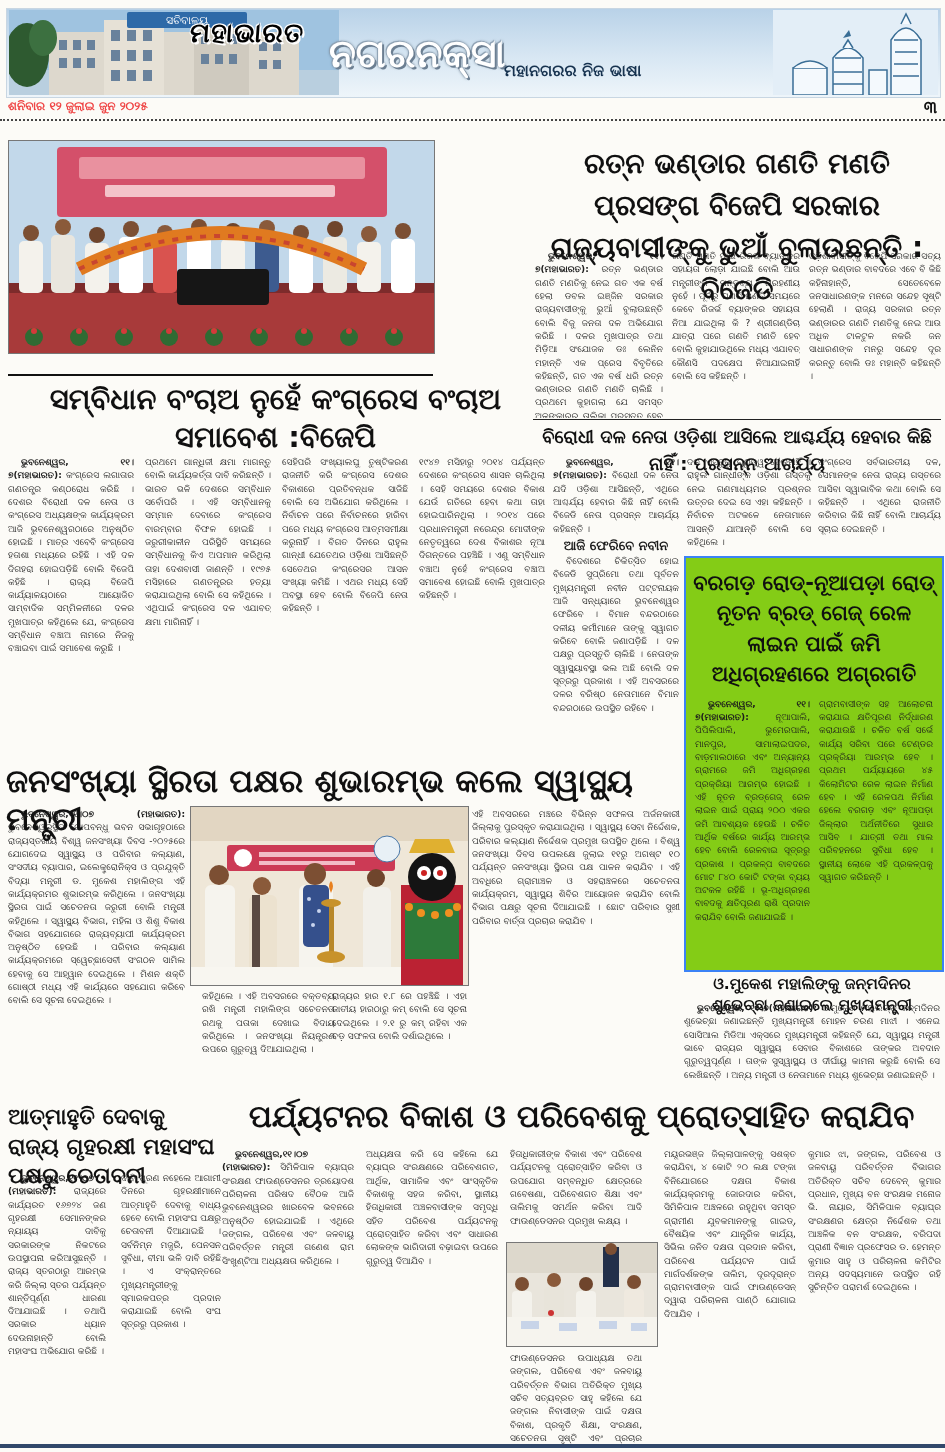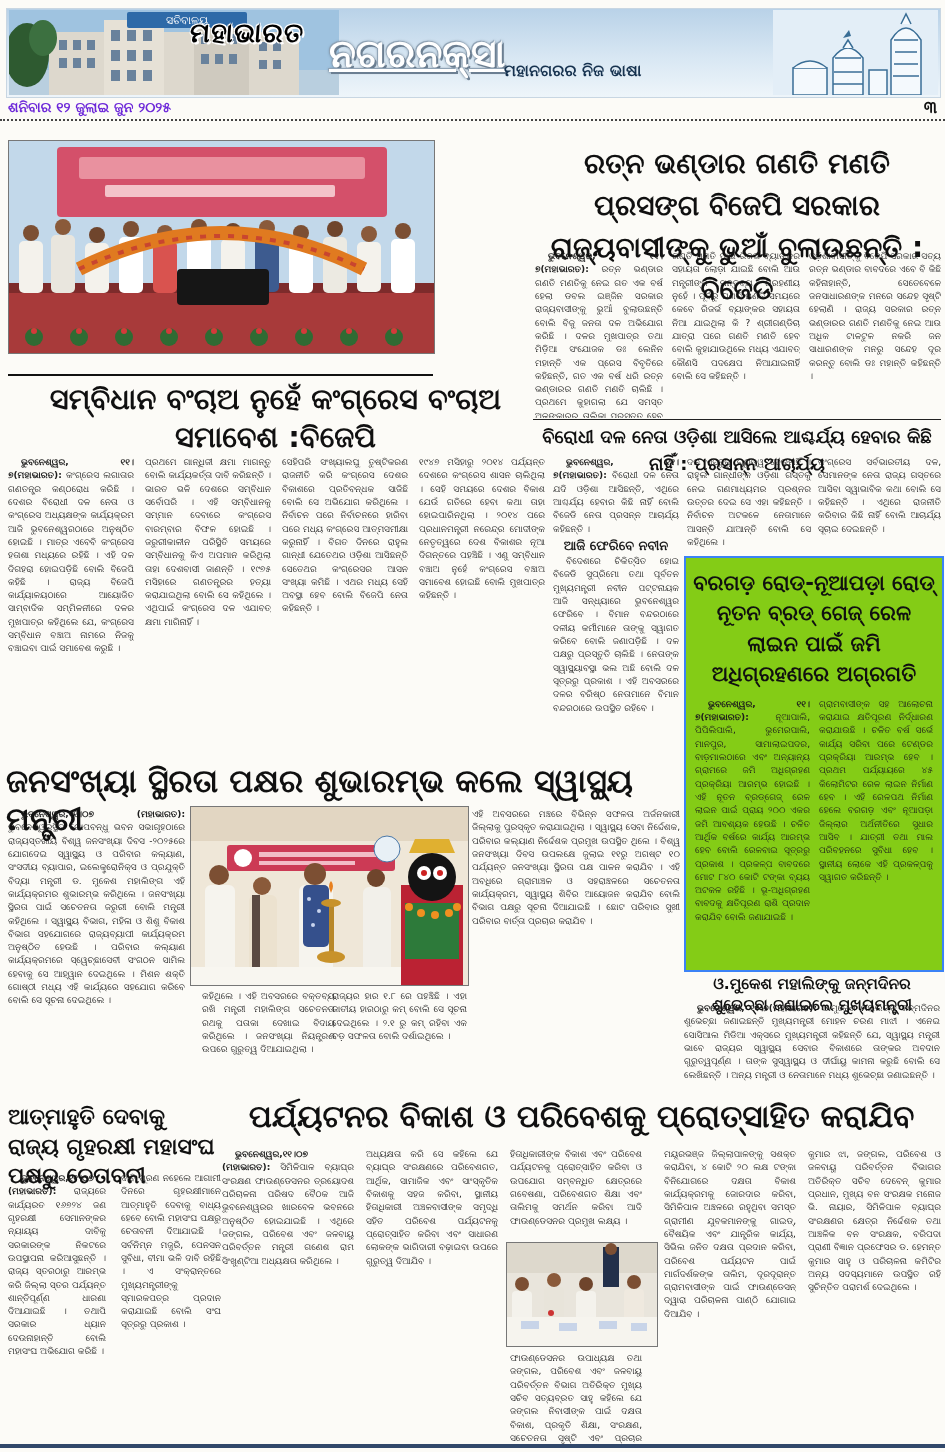--- a/index.html
+++ b/index.html
@@ -6,23 +6,23 @@
   .page{position:relative;width:945px;height:1452px;margin:0 auto;background:#fcfbf7;
         font-family:"DejaVu Sans","Liberation Sans",sans-serif;color:#1b1b1b;overflow:hidden;padding-left:12px;}
   .abs{position:absolute;}
   
   .band{background:linear-gradient(180deg,#b9d2e8 0%,#d8e7f3 55%,#eef5fa 100%);
         border:1px solid #c8d6e2;}
   .brand{font-weight:bold;font-size:27px;color:#000;letter-spacing:1px;
          text-shadow:-1px -1px 0 #fff,1px -1px 0 #fff,-1px 1px 0 #fff,2px 2px 0 #fff;
          transform:skewX(-4deg);}
   .title{font-weight:bold;font-size:39px;color:#fff;
-         text-shadow:2px 2px 0 #6c7f92,-1px -1px 0 #8fa2b4,0 0 3px #55687a;text-decoration:underline;}
+         text-shadow:2px 2px 0 #6c7f92,-1px -1px 0 #8fa2b4,0 0 3px #55687a;}
   .tagline{font-weight:bold;font-size:16px;color:#16324f;}
-  .daterow{font-weight:bold;font-size:14px;color:#6d28d9;}
+  .daterow{font-weight:bold;font-size:12px;color:#ef4444;}
   .pageno{font-weight:bold;font-size:17px;color:#111;text-align:right;}
   .dotted{border-bottom:2px dotted #444;}
   
   .hl{font-weight:bold;color:#101010;text-align:center;line-height:1.5;}
   .hl-left{text-align:left;}
   .rule-thin{border-top:1px solid #222;}
   .rule-thick{border-top:2px solid #111;}
   .caption{font-size:10.5px;font-weight:bold;color:#222;text-align:right;}
   
   .bcol{font-size:9px;line-height:1.48;text-align:justify;overflow:hidden;color:#1c1c1c;}

